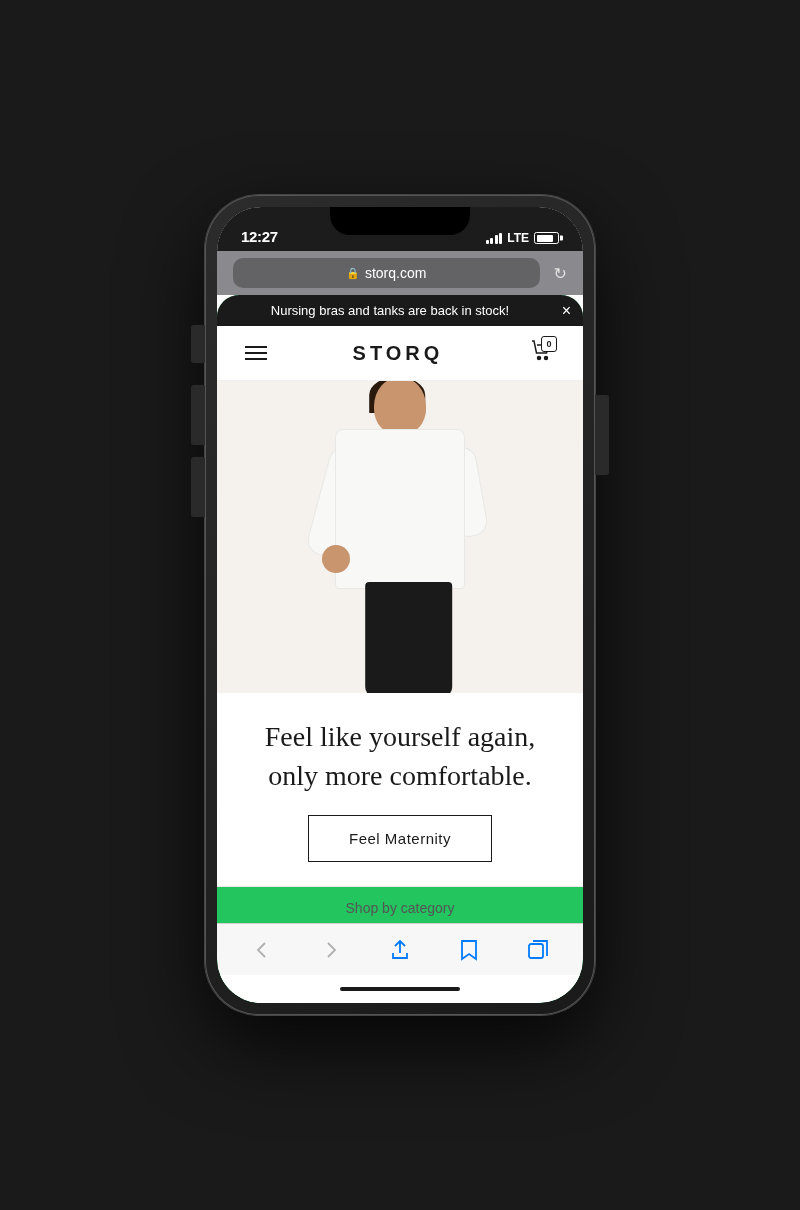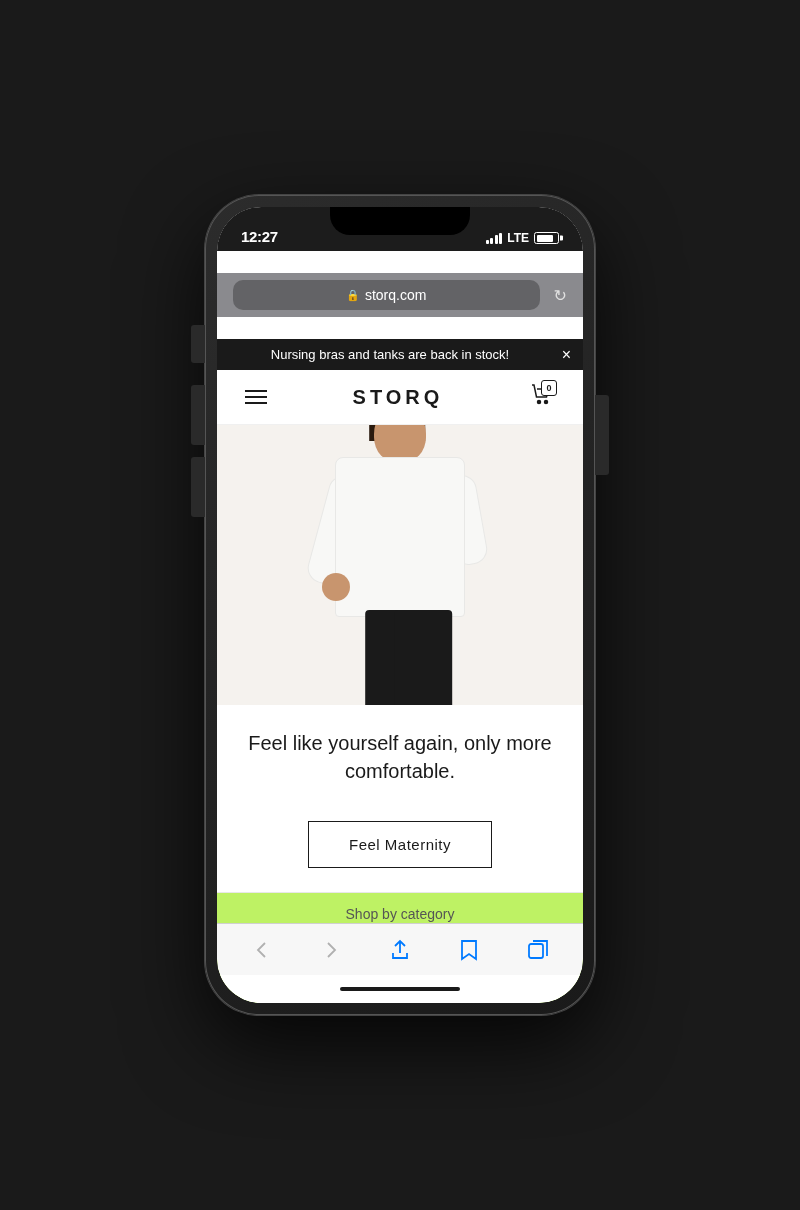--- a/index.html
+++ b/index.html
@@ -55,21 +55,20 @@
     }
 
     .screen {
       width: 100%;
       height: 100%;
       background: #fff;
       border-radius: 44px;
       overflow: hidden;
       display: flex;
       flex-direction: column;
-      gap: 22px;
     }
 
     
     .status-bar {
       background: #1c1c1c;
       height: 44px;
       display: flex;
       align-items: flex-end;
       padding: 0 24px 6px;
       justify-content: space-between;
@@ -192,21 +191,22 @@
       font-size: 16px;
       margin-left: 8px;
     }
 
     
     .website {
       flex: 1;
       display: flex;
       flex-direction: column;
       overflow: hidden;
-      background: #bef264;
+      background: #22c55e;
+      border-radius: 22px;
     }
 
     
     .announcement-banner {
       background: #1a1a1a;
       color: #fff;
       font-size: 13px;
       padding: 8px 36px 8px 16px;
       text-align: center;
       position: relative;
@@ -405,26 +405,26 @@
 
     
     .content-section {
       padding: 24px 20px 16px;
       text-align: center;
       background: #fff;
       flex-shrink: 0;
     }
 
     .hero-headline {
-      font-size: 20px;
+      font-size: 28px;
       font-weight: 400;
       color: #1a1a1a;
       line-height: 1.4;
-      margin-bottom: 36px;
-      font-family: Liberation Sans, sans-serif;
+      margin-bottom: 20px;
+      font-family: Liberation Serif, serif;
     }
 
     .shop-btn {
       display: inline-block;
       border: 1.5px solid #1a1a1a;
       padding: 14px 40px;
       font-size: 15px;
       font-weight: 400;
       color: #1a1a1a;
       letter-spacing: 0.5px;

